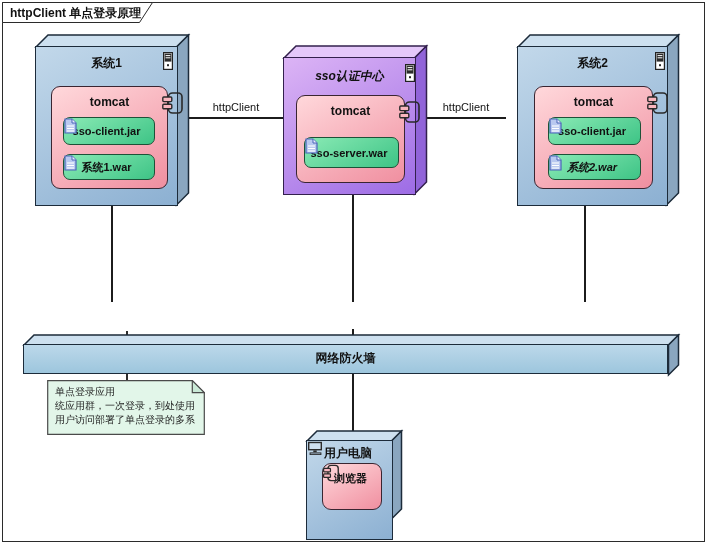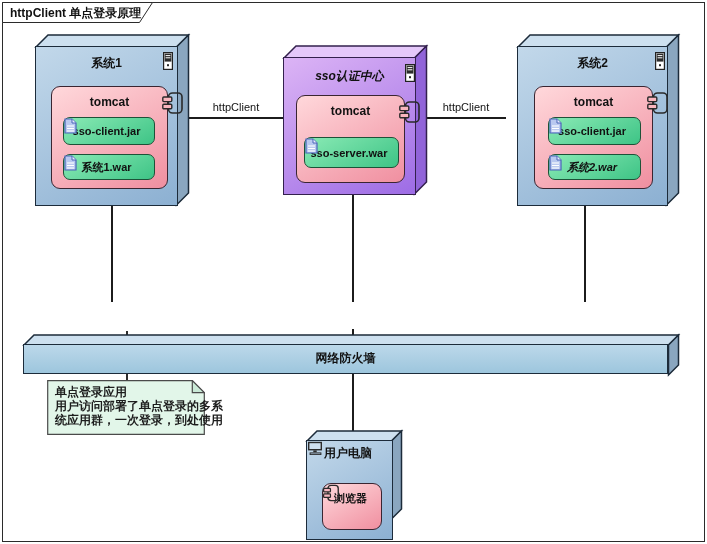--- a/index.html
+++ b/index.html
@@ -34,21 +34,21 @@
   .comp{position:absolute;border:1.5px solid #3a2531;border-radius:9px;
         background:linear-gradient(150deg,#ffd8db 0%,#f08fa0 100%);}
   .comp-title{text-align:center;font-size:12px;font-weight:bold;padding-top:8px;}
   .artifact{position:absolute;border:1.4px solid #1d5238;border-radius:7px;
             background:linear-gradient(150deg,#8aeab5 0%,#3ec486 100%);
             display:flex;align-items:center;justify-content:center;gap:5px;
             font-size:11px;font-weight:bold;}
   .icon-corner{position:absolute;}
 
   
-  .note-text{position:absolute;left:8px;top:5px;font-size:12px;line-height:14px;font-weight:700;color:#1d1d1d;}
+  .note-text{position:absolute;left:8px;top:5px;font-size:10px;line-height:14px;font-weight:400;color:#1d1d1d;}
   .note-line{white-space:nowrap;}
 </style>
 </head>
 <body>
 
 <div class="abs frame"></div>
 
 <svg class="abs" style="left:2px;top:2px;" width="162" height="22">
   <path d="M0.5,0.5 H150.5 L137.5,20.5 H0.5 Z" fill="#ffffff" stroke="#2b2b2b" stroke-width="1"></path>
 </svg>
@@ -234,21 +234,21 @@
       <span>
         <svg width="17" height="15" viewBox="0 0 17 15">
             <rect x="1" y="0.8" width="14" height="8.6" fill="#2b2b2b"></rect>
             <rect x="2.4" y="2.2" width="11.2" height="5.8" fill="#cfe0ee"></rect>
             <rect x="6.3" y="9.4" width="3.4" height="1.8" fill="#2b2b2b"></rect>
             <rect x="2.6" y="11.4" width="11.8" height="2.6" fill="#2b2b2b"></rect>
             <line x1="3.6" y1="12.7" x2="13.4" y2="12.7" stroke="#9fb4c6" stroke-width="0.8"></line>
           </svg>
       </span>
     </div>
-    <div class="comp" style="left:15px;top:22px;width:60px;height:47px;margin-top:20px;">
+    <div class="comp" style="left:15px;top:22px;width:60px;height:47px;">
       <div style="display:flex;align-items:center;justify-content:center;gap:3px;padding-top:7px;">
         <span style="font-size:11px;font-weight:bold;">浏览器</span>
         <span>
           <svg width="16" height="18" viewBox="0 0 21 22">
               <rect x="6.5" y="1" width="13.5" height="20" rx="4" fill="none" stroke="#2a2a2a" stroke-width="1.8"></rect>
               <rect x="0.8" y="5" width="9" height="4.6" rx="1" fill="#f9b6bf" stroke="#2a2a2a" stroke-width="1.6"></rect>
               <rect x="0.8" y="12.2" width="9" height="4.6" rx="1" fill="#f9b6bf" stroke="#2a2a2a" stroke-width="1.6"></rect>
             </svg>
         </span>
       </div>
@@ -256,16 +256,16 @@
   </div>
 </div>
 
 <div class="abs" style="left:47px;top:380px;width:158px;height:55px;">
   <svg width="158" height="55">
     <path d="M0.7,0.7 H145.3 L157.3,12.7 V54.3 H0.7 Z" fill="#e2f6e9" stroke="#4a4a4a" stroke-width="1.2"></path>
     <path d="M145.3,0.7 V12.7 H157.3 Z" fill="#c9e9d6" stroke="#4a4a4a" stroke-width="1.2"></path>
   </svg>
   <div class="note-text">
     <div class="note-line">单点登录应用</div>
+    <div class="note-line">统应用群，一次登录，到处使用</div>
     <div class="note-line">用户访问部署了单点登录的多系</div>
-    <div class="note-line">统应用群，一次登录，到处使用</div>
   </div>
 </div>
 
 </body></html>

